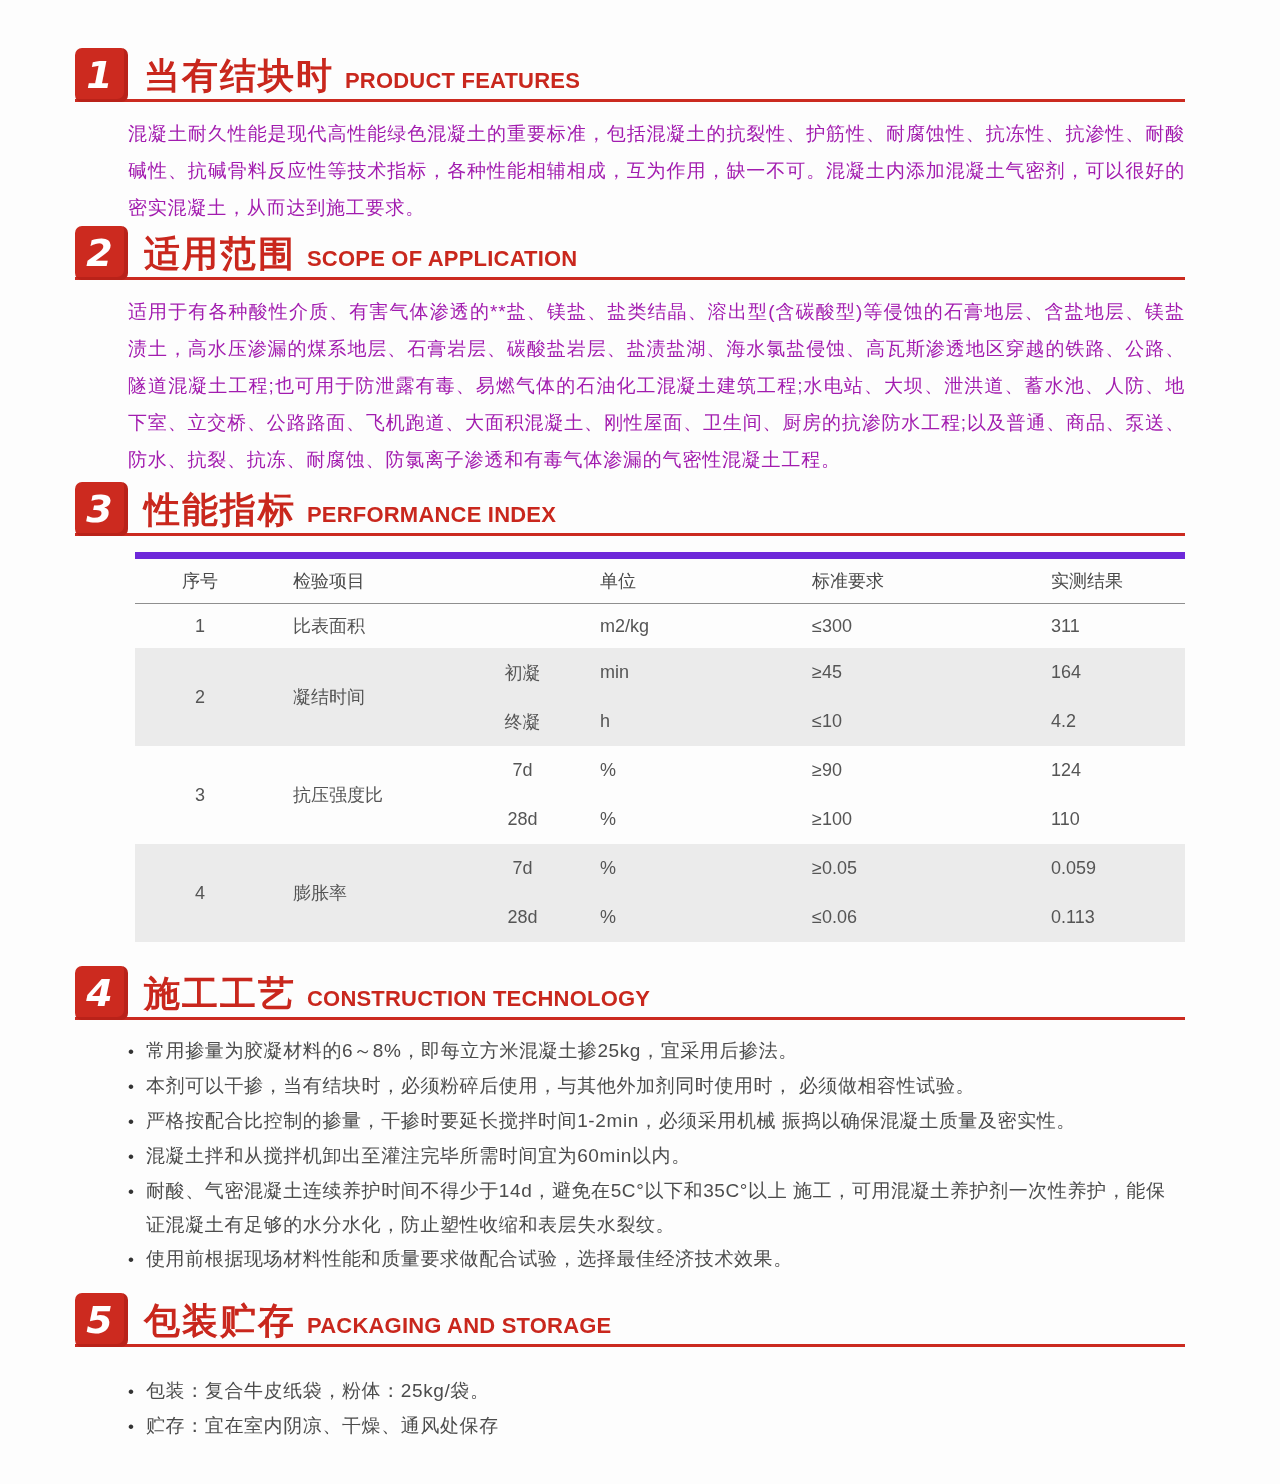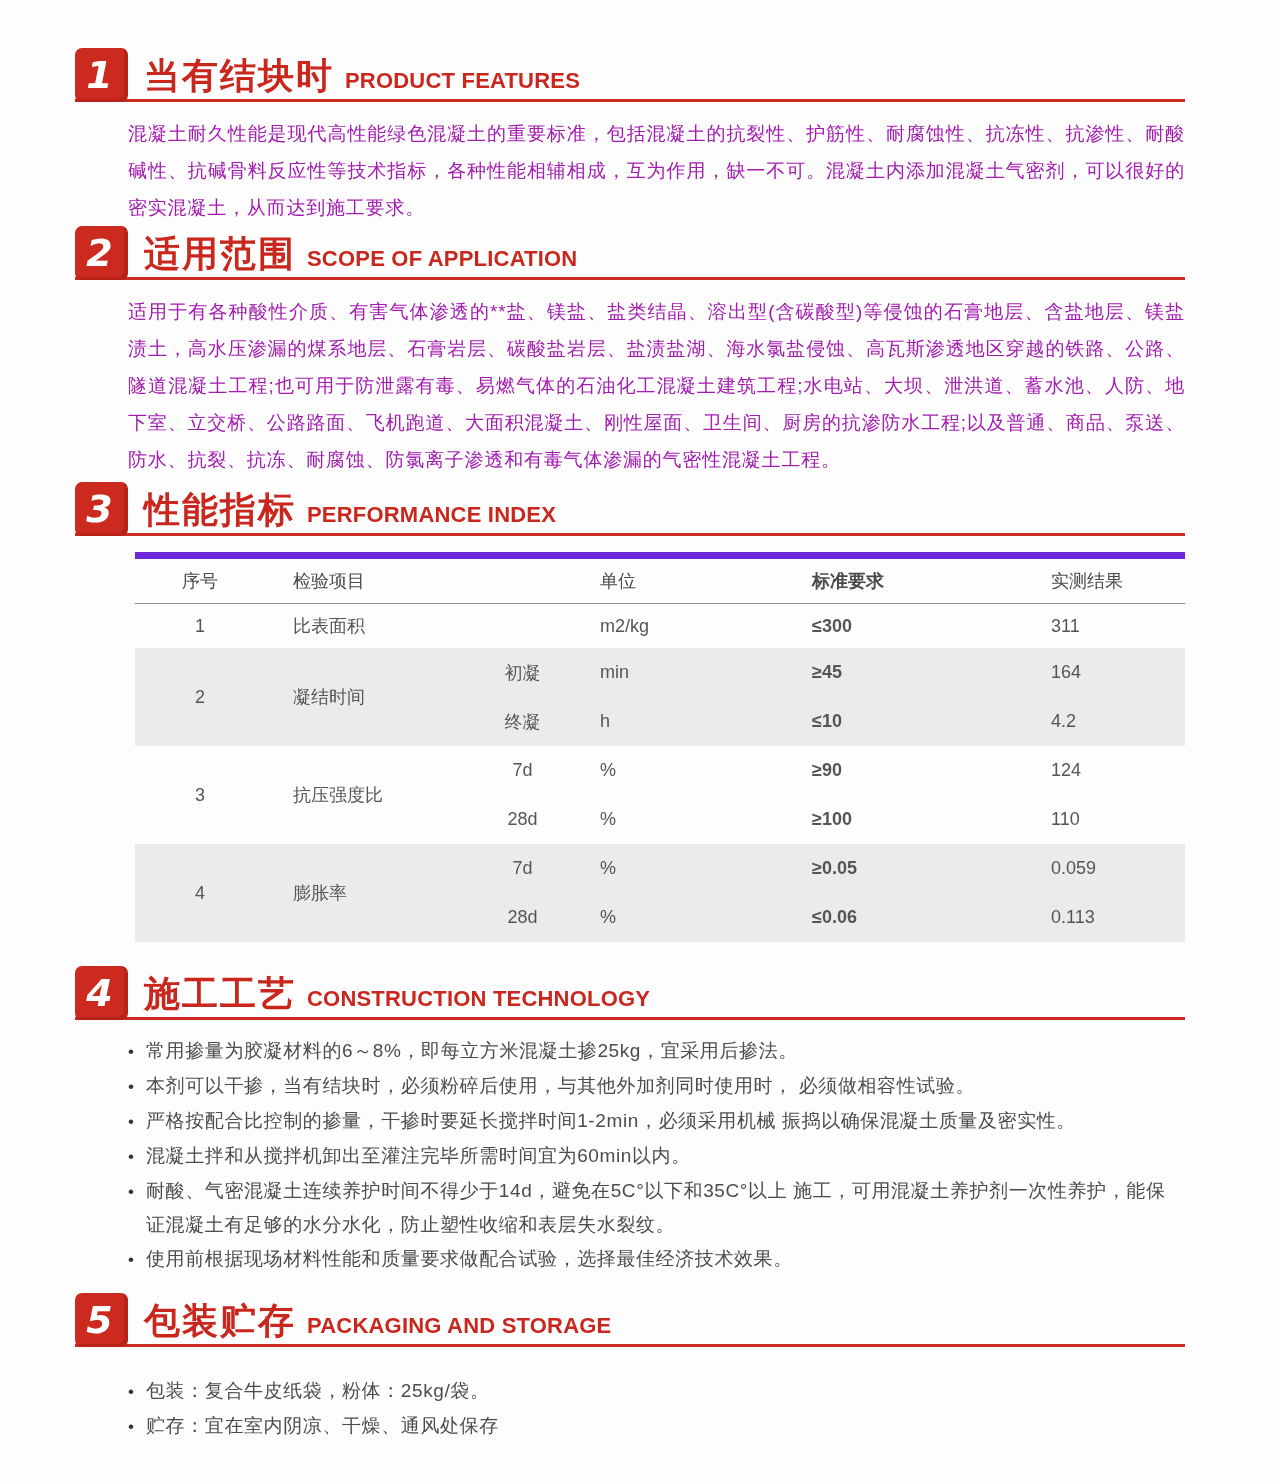--- a/index.html
+++ b/index.html
@@ -63,21 +63,21 @@
   .trow.h1{height:44px;}
   .trow.h2{height:98px;}
   .trow.shade{background:#ebebeb;}
   .cell{box-sizing:border-box;}
   .cno{width:130px; flex:0 0 130px; display:flex; align-items:center; justify-content:center;}
   .citem{width:170px; flex:0 0 170px; display:flex; align-items:center; padding-left:28px;}
   .subcol{flex:1; display:flex; flex-direction:column;}
   .srow{flex:1; display:flex; align-items:center;}
   .csub{width:155px; flex:0 0 155px; padding-left:20px;text-align:center;}
   .cunit{width:215px; flex:0 0 215px; padding-left:10px;}
-  .cstd{width:230px; flex:0 0 230px; padding-left:7px;font-weight:bold;}
+  .cstd{width:230px; flex:0 0 230px; padding-left:7px;}
   .cres{flex:1; padding-left:7px;margin-left:9px;}
   .thead .cno{height:100%;}
   .thead .citem{height:100%;}
   
   .sec2{margin-top:0px;} .sec3{margin-top:4px;} .sec4{margin-top:24px;} .sec5{margin-top:16px;}
 </style>
 </head>
 <body>
 
 <div class="page">

